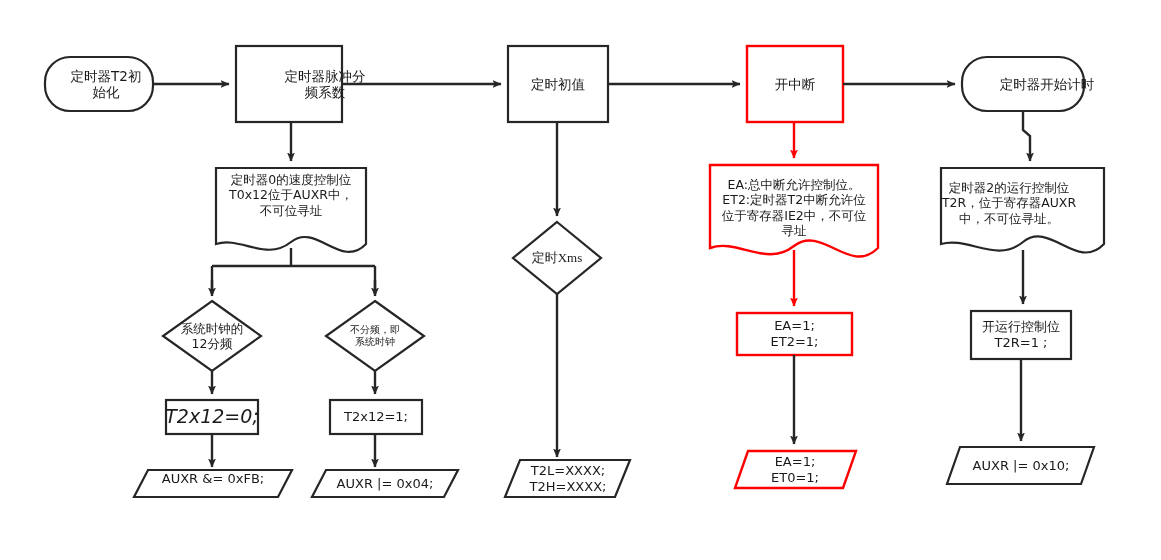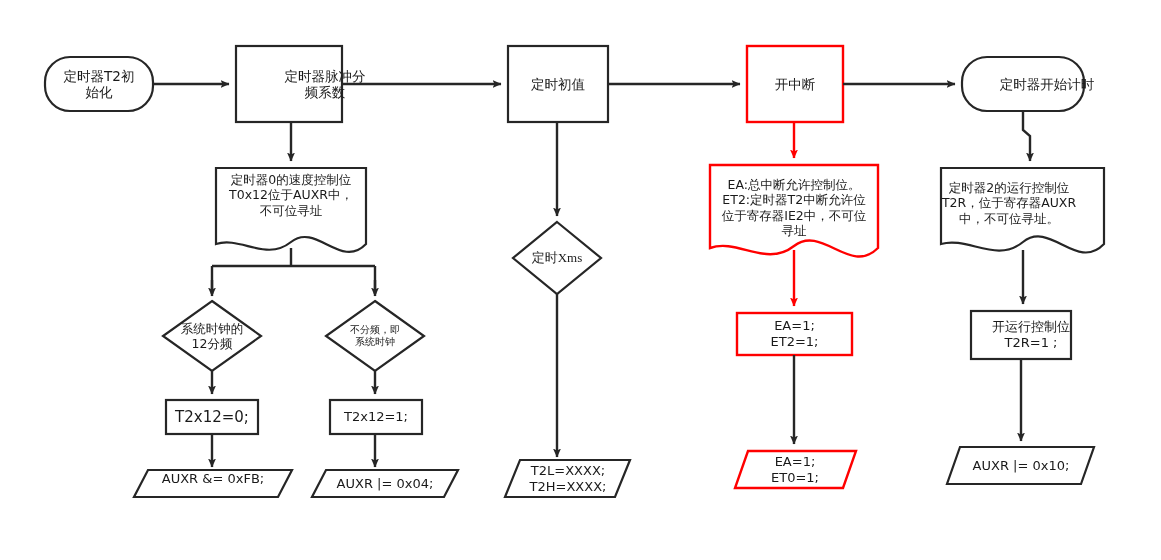--- a/index.html
+++ b/index.html
@@ -151,37 +151,37 @@
       <path d="M794,250 L794,306" stroke="#FF0000" stroke-width="2.4" marker-end="url(#arrow-red)"></path>
       <path d="M794,355 L794,444" stroke="#262626" stroke-width="2.4" marker-end="url(#arrow-dark)"></path>
 
       <path d="M1023,111 L1023,130 L1030,136 L1030,161" stroke="#262626" stroke-width="2.4" marker-end="url(#arrow-dark)"></path>
       <path d="M1023,250 L1023,304" stroke="#262626" stroke-width="2.4" marker-end="url(#arrow-dark)"></path>
       <path d="M1021,359 L1021,441" stroke="#262626" stroke-width="2.4" marker-end="url(#arrow-dark)"></path>
 
     </g>
   </svg>
 
-  <div class="node-label" style="left:45px; top:57px; width:108px; height:54px; font-size:13.5px;">定时器T2初
+  <div class="node-label" style="left:52px; top:57px; width:108px; height:54px; font-size:13.5px;">定时器T2初
 始化</div>
 
   <div class="node-label" style="left:236px; top:46px; width:106px; height:76px; font-size:13.5px;padding-left:36px;">定时器脉冲分
 频系数</div>
 
   <div class="node-label" style="left:216px; top:172px; width:150px; height:62px; font-size:12.5px; align-items:flex-start;">定时器0的速度控制位
 T0x12位于AUXR中，
 不可位寻址</div>
 
   <div class="node-label" style="left:163px; top:313px; width:98px; height:46px; font-size:12.5px;">系统时钟的
 12分频</div>
 
   <div class="node-label" style="left:326px; top:313px; width:98px; height:46px; font-size:10px;">不分频，即
 系统时钟</div>
 
-  <div class="node-label" style="left:166px; top:400px; width:92px; height:34px; font-size:15px;">T2x12=0;</div>
+  <div class="node-label" style="left:166px; top:400px; width:92px; height:34px; font-size:19px;font-style:italic;">T2x12=0;</div>
 
   <div class="node-label" style="left:330px; top:400px; width:92px; height:34px; font-size:13px;">T2x12=1;</div>
 
   <div class="node-label" style="left:139px; top:470px; width:148px; height:17px; font-size:13px;">AUXR &amp;= 0xFB;</div>
 
   <div class="node-label" style="left:317px; top:470px; width:136px; height:27px; font-size:13px;">AUXR |= 0x04;</div>
 
   <div class="node-label" style="left:508px; top:46px; width:100px; height:76px; font-size:13.5px;text-align:center;">定时初值</div>
 
   <div class="node-label" style="left:513px; top:243px; width:88px; height:30px; font-size:13px;font-family:Liberation Serif, serif;">定时Xms</div>
@@ -201,21 +201,21 @@
 
   <div class="node-label" style="left:740px; top:451px; width:110px; height:37px; font-size:13px;">EA=1;
 ET0=1;</div>
 
   <div class="node-label" style="left:962px; top:57px; width:122px; height:54px; font-size:13.5px;padding-left:24px;">定时器开始计时</div>
 
   <div class="node-label" style="left:941px; top:180px; width:136px; height:62px; font-size:12.5px; align-items:flex-start;">定时器2的运行控制位
 T2R，位于寄存器AUXR
 中，不可位寻址。</div>
 
-  <div class="node-label" style="left:971px; top:311px; width:100px; height:48px; font-size:13px;margin-left:10px;">开运行控制位
+  <div class="node-label" style="left:971px; top:311px; width:100px; height:48px; font-size:13px;">开运行控制位
 T2R=1 ;</div>
 
   <div class="node-label" style="left:952px; top:447px; width:138px; height:37px; font-size:13px;">AUXR |= 0x10;</div>
 
   <div class="hit" style="left:45px;top:57px;width:108px;height:54px;"></div>
   <div class="hit" style="left:236px;top:46px;width:106px;height:76px;"></div>
   <div class="hit" style="left:216px;top:168px;width:150px;height:82px;"></div>
   <div class="hit" style="left:163px;top:301px;width:98px;height:70px;"></div>
   <div class="hit" style="left:326px;top:301px;width:98px;height:70px;"></div>
   <div class="hit" style="left:166px;top:400px;width:92px;height:34px;"></div>

